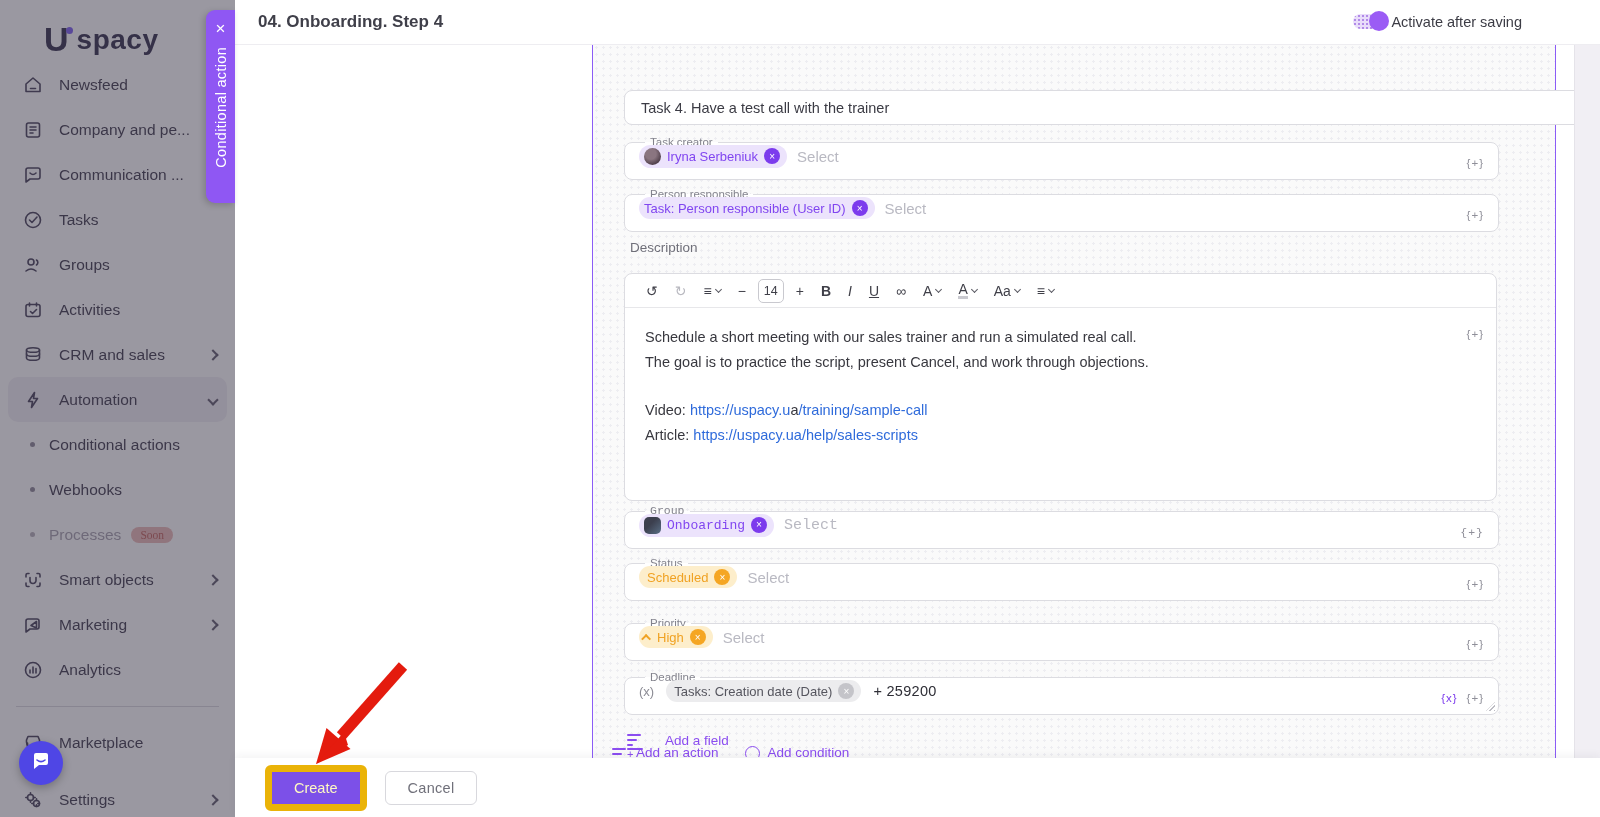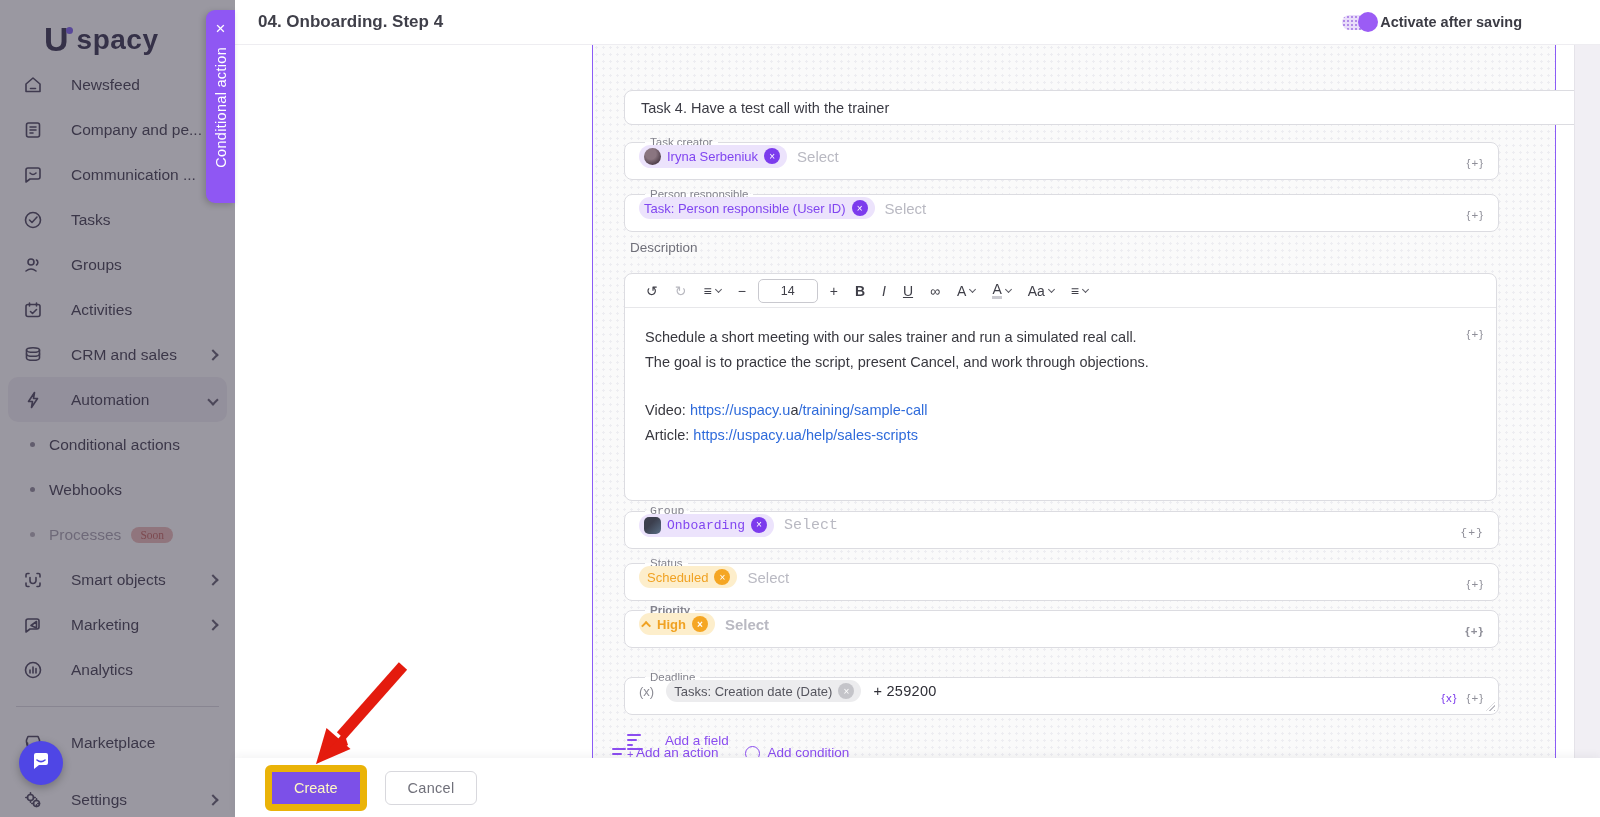--- a/index.html
+++ b/index.html
@@ -7,21 +7,21 @@
   body { font-family:"Liberation Sans", sans-serif; background:#fff; position:relative; color:#3c3c46; }
 
   
   .sidebar { position:absolute; left:0; top:0; width:235px; height:817px; background:#fdfdfe; z-index:1; }
   .logo { display:flex; align-items:center; gap:2px; padding:20px 0 0 44px; }
   .logo-u { font-size:34px; font-weight:bold; color:#332e4d; position:relative; }
   .logo-dot { position:absolute; top:7px; right:-4px; width:7px; height:7px; border-radius:50%; background:#7a5cf0; }
   .logo-rest { font-size:28px; font-weight:bold; color:#332e4d; margin-left:6px; letter-spacing:.5px; }
   .nav { position:absolute; top:62px; left:0; right:0; display:flex; flex-direction:column; }
   .side-item { display:flex; align-items:center; height:45px; padding:0 18px 0 22px; font-size:15.5px; color:#3f3a4e; position:relative; }
-  .side-item .lbl { margin-left:27px; flex:1 1 auto; white-space:nowrap; overflow:hidden; }
+  .side-item .lbl { margin-left:15px; flex:1 1 auto; white-space:nowrap; overflow:hidden; }
   .side-item.active { background:#efecf4; border-radius:10px; margin:0 8px; padding:0 10px 0 14px; }
   .side-item.sub { padding-left:30px; }
   .side-item.sub .lbl { margin-left:14px; }
   .side-item.disabled { color:#a59fae; }
   .sicon { width:22px; height:22px; flex:0 0 22px; display:flex; align-items:center; justify-content:center; }
   .sicon svg { width:22px; height:22px; stroke:#46405a; stroke-width:1.6; fill:none; stroke-linecap:round; stroke-linejoin:round; }
   .bullet { width:5px; height:5px; border-radius:50%; background:#8d8798; }
   .chev { width:8px; height:8px; border-right:2px solid #5f5a6e; border-bottom:2px solid #5f5a6e; transform:rotate(-45deg); flex:0 0 auto; }
   .chev.down { transform:rotate(45deg); }
   .soon { background:#e9b6b6; color:#c0605c; font-size:11.5px; padding:2px 9px; border-radius:10px; margin-left:10px;font-family:Liberation Serif, serif; }
@@ -32,21 +32,21 @@
 
   
   .cond-tab { position:absolute; left:206px; top:10px; width:29px; height:193px; background:#8f57f3; border-radius:9px 0 0 9px; z-index:6; display:flex; flex-direction:column; align-items:center; box-shadow:-2px 2px 6px rgba(0,0,0,.18); }
   .tab-close { color:#fff; font-size:17px; line-height:1; margin-top:10px; cursor:pointer; }
   .tab-label { color:#fff; font-size:14.5px; writing-mode:vertical-rl; transform:rotate(180deg); margin-top:10px; letter-spacing:.3px; white-space:nowrap; }
 
   
   .modal { position:absolute; left:235px; top:0; width:1365px; height:817px; background:#fff; z-index:3; }
   .m-header { position:absolute; top:0; left:0; right:0; height:45px; background:#fff; border-bottom:1px solid #eeedf1; display:flex; align-items:center; padding:0 78px 0 23px; z-index:5; }
   .m-title { font-size:17px; font-weight:bold; color:#3f3f49; flex:1 1 auto; }
-  .toggle-wrap { display:flex; align-items:center; gap:4px;font-weight:bold; }
+  .toggle-wrap { display:flex; gap:4px; }
   .toggle { position:relative; width:34px; height:15px; border-radius:8px; background-image:radial-gradient(#b18ae8 1.1px, #e9ddfa 1.2px); background-size:4px 4px; cursor:pointer; }
   .knob { position:absolute; right:-2px; top:-3px; width:20px; height:20px; border-radius:50%; background:#9b5cf5; }
   .toggle-label { font-size:14.5px; color:#3c3c45; }
 
   .m-content { position:absolute; top:45px; left:0; right:0; bottom:59px; background:#fff; overflow:hidden; }
   .scroll-strip { position:absolute; right:0; top:0; bottom:0; width:26px; background:#f1eff4; border-left:1px solid #e5e3e9; z-index:2; }
 
   .panel { position:absolute; left:357px; top:-16px; width:964px; height:756px; border:1.5px solid #8b5cf6; border-radius:10px; background-color:#fafafa; background-image:radial-gradient(#ededf1 1px, transparent 1.1px); background-size:7px 7px; }
 
   .plus-token { position:absolute; right:14px; top:50%; transform:translateY(-50%); font-size:11.5px; color:#8f8f99; letter-spacing:1px; }
@@ -69,30 +69,30 @@
   .avatar { width:17px; height:17px; border-radius:50%; background:radial-gradient(circle at 40% 35%, #8a7580 0 35%, #54434e 70%); }
   .gavatar { width:17px; height:17px; border-radius:5px; background:linear-gradient(135deg,#3c3f4e 40%, #5a6f86); }
   .caret-up { width:7px; height:7px; border-left:2px solid #f0a223; border-top:2px solid #f0a223; transform:rotate(45deg) translateY(2px); }
 
   .desc-label { position:absolute; left:37px; top:210px; font-size:13.5px; color:#6f6f79; }
   .editor { position:absolute; left:31px; top:243px; width:873px; height:228px; background:#fff; border:1px solid #dcdce1; border-radius:8px; }
   .ed-toolbar { height:34px; border-bottom:1px solid #e7e7ea; display:flex; align-items:center; gap:7px; padding:0 16px; color:#3f3f48; font-size:14px; }
   .tb { display:inline-flex; align-items:center; gap:4px; padding:0 5px; cursor:pointer; height:24px; border-radius:4px; }
   .tb.dim { color:#b9b9c0; }
   .tb .chev { width:5px; height:5px; border-color:#5a5a63; border-width:1.6px; transform:rotate(45deg); margin-top:-3px; }
-  .fs-box { border:1px solid #c9c9cf; border-radius:5px; padding:1px 22px; font-size:12.5px; }
+  .fs-box { border:1px solid #c9c9cf; border-radius:5px; padding:1px 5px; font-size:12.5px; }
   .tb.b { font-weight:bold; } .tb.i { font-style:italic; } .tb.u { text-decoration:underline; }
   .hl { border-bottom:3px solid #c9c9cf; line-height:14px; }
   .ed-body { position:relative; padding:17px 20px; font-size:14.5px; line-height:24.5px; color:#38383f; }
   .ed-body .gap { height:24px; }
   a.lnk { color:#2f6bdb; text-decoration:none; cursor:pointer; }
   .lnk-dark { color:#38383f; }
   .ed-plus { position:absolute; right:12px; top:14px; font-size:11.5px; color:#8f8f99; letter-spacing:1px; }
 
-  .f-group { top:477px;font-family:Liberation Mono, monospace; } .f-status { top:529px; } .f-priority { top:576px;font-weight:bold; } .f-deadline { top:643px; height:40px; }
+  .f-group { top:477px;font-family:Liberation Mono, monospace; } .f-status { top:529px; } .f-priority { top:589px; } .f-deadline { top:643px; height:40px; }
   .fx { font-size:13px; color:#8c8c95; }
   .dl-expr { font-size:14.5px; color:#2e2e36; letter-spacing:.3px; }
   .dl-tokens { position:absolute; right:14px; top:50%; transform:translateY(-50%); display:flex; gap:9px; font-size:11.5px; letter-spacing:1px; }
   .tok-x { color:#7c3bed; } .tok-plus { color:#8f8f99; }
   .resize-corner { position:absolute; right:3px; bottom:3px; width:9px; height:9px; background:repeating-linear-gradient(135deg, transparent 0 2px, #bdbdc4 2px 3.2px); clip-path:polygon(100% 0, 100% 100%, 0 100%); }
 
   .add-field { position:absolute; left:34px; top:703px; display:flex; align-items:center; gap:22px; color:#8b4df0; font-size:13.5px; cursor:pointer; }
   .af-icon { position:relative; width:16px; height:14px; }
   .af-icon i { position:absolute; left:0; height:2px; background:#8b4df0; border-radius:1px; display:block; }
   .af1 { top:0; width:14px; } .af2 { top:5px; width:10px; } .af3 { top:10px; width:6px; }

